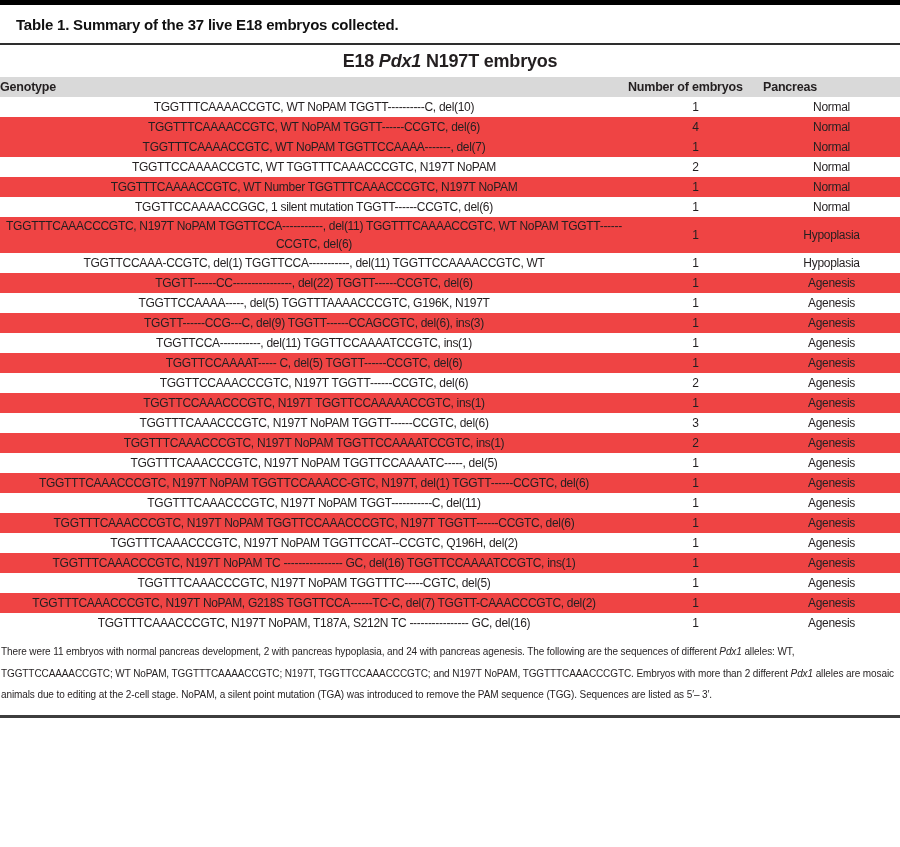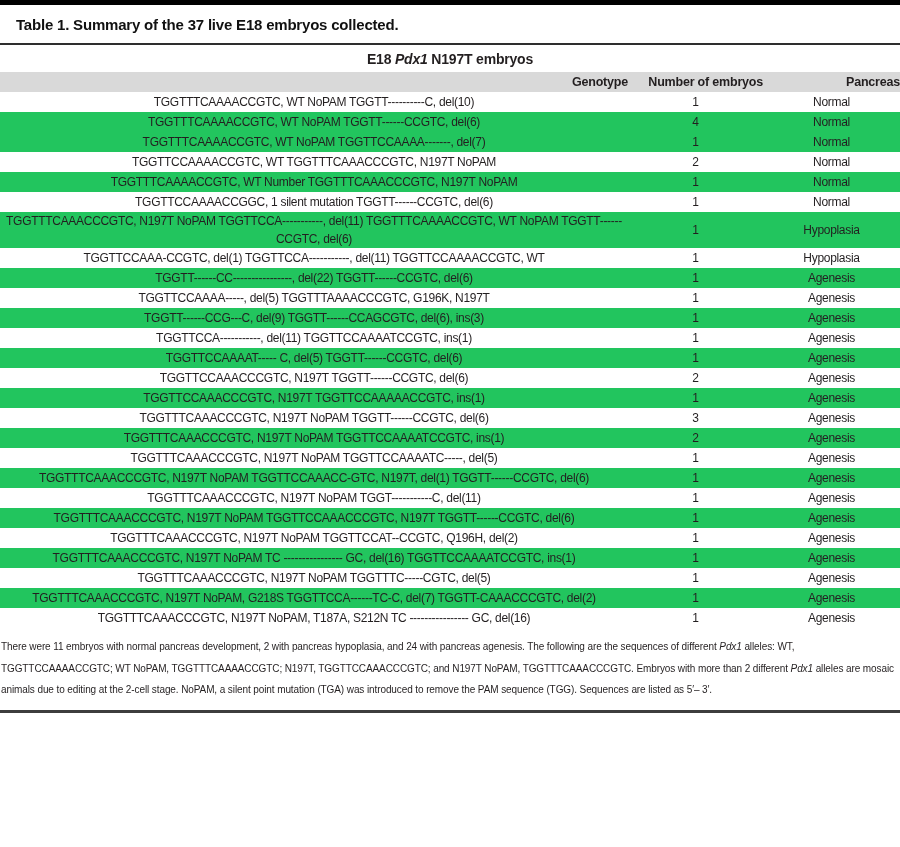--- a/index.html
+++ b/index.html
@@ -8,39 +8,39 @@
     font-family:"Liberation Sans", sans-serif;
     color:#231f20; position:relative; overflow:hidden;
   }
   .topbar { height:5px; background:#000000; }
   .title-block {
     font-weight:bold; font-size:15px; letter-spacing:-0.2px;
     padding:11px 2px 10px 16px; color:#111111;
     border-bottom:2px solid #2e2e2e;
   }
   .subheader {
-    text-align:center; font-weight:bold; font-size:14px;
+    text-align:center; font-weight:bold; font-size:18px;
     letter-spacing:-0.2px; padding:6px 0 5px 0;
   }
   table.main {
     width:900px; border-collapse:collapse; table-layout:fixed;
     font-size:12px; letter-spacing:-0.3px;
   }
   table.main col.c-gen { width:628px; }
   table.main col.c-num { width:135px; }
   table.main col.c-pan { width:137px; }
   table.main th {
     background:#d9d9d9; font-weight:bold; font-size:12.5px;
-    height:20px; padding:0; text-align:right; letter-spacing:-0.2px;
+    height:20px; padding:0; text-align:left; letter-spacing:-0.2px;
   }
   table.main td {
     height:20px; padding:0 4px; text-align:center;
     vertical-align:middle; line-height:18px;
   }
-  table.main tr.shade td { background:#22c55e; }
+  table.main tr.shade td { background:#ef4444; }
   .footnote {
     font-size:10px; line-height:21.5px; letter-spacing:-0.1px;
     padding:8px 2px 0 1px; text-align:left;
   }
   .footnote i { font-style:italic; }
   .bottomrule {
     border-top:3px solid #3d3d3d; margin-top:9px;
   }
 </style>
 </head>

